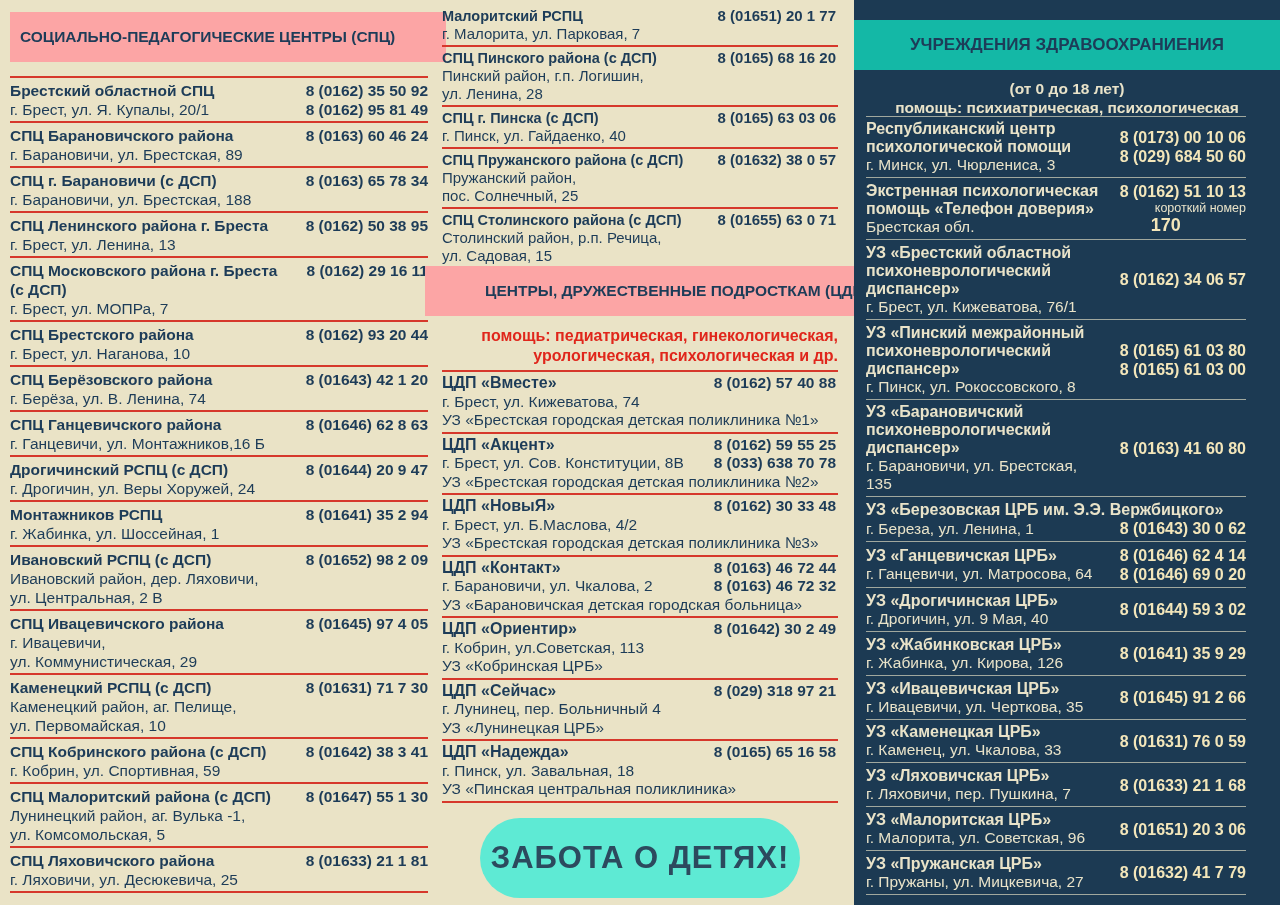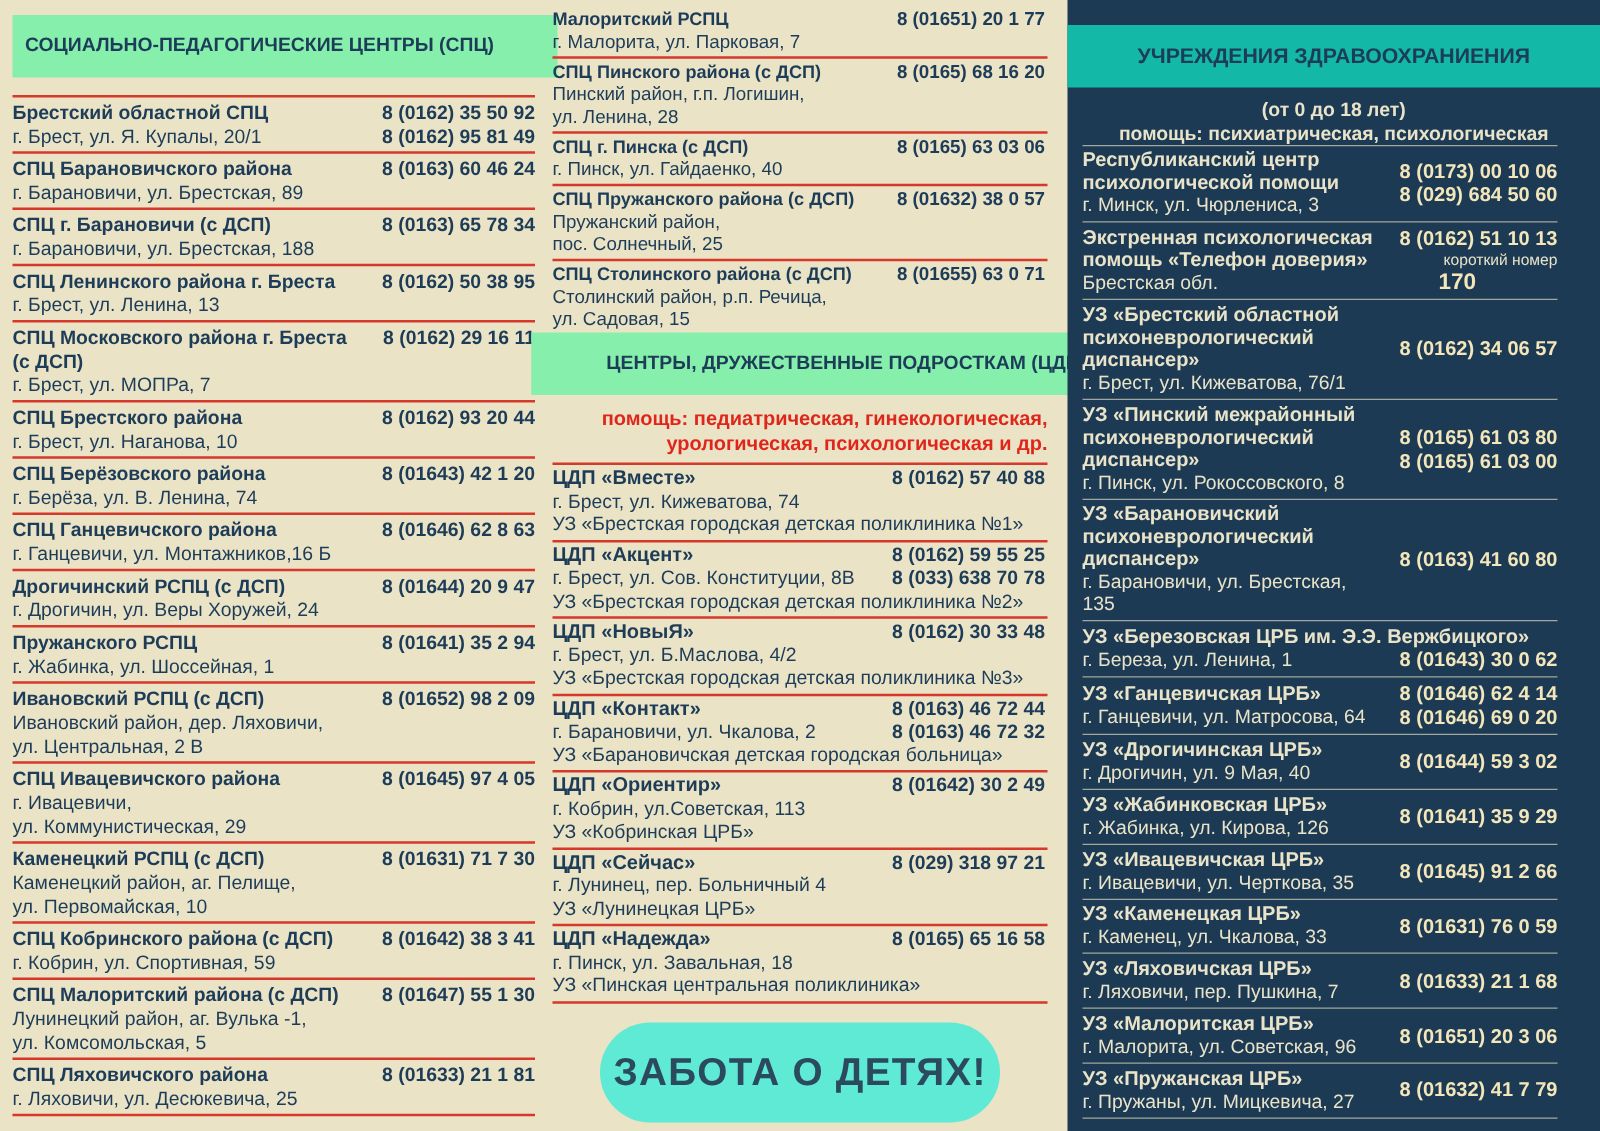--- a/index.html
+++ b/index.html
@@ -1,20 +1,20 @@
 <!DOCTYPE html>
 <html><head>
 <meta charset="utf-8">
 <style>
   html,body{margin:0;padding:0;background:#555;}
   .page{position:relative;width:1280px;height:905px;background:#eae3c6;overflow:hidden;
         font-family:"Liberation Sans","DejaVu Sans",sans-serif;color:#1d3c58;}
   
   .col-left{position:absolute;left:10px;top:0;width:418px;height:905px;}
-  .band{background:#86efac;display:flex;align-items:center;}
+  .band{background:#fca5a5;display:flex;align-items:center;}
   .band-left{position:absolute;left:0;top:12px;width:436px;height:50px;}
   .band-left .band-t{font-weight:bold;font-size:15.5px;padding-left:10px;white-space:nowrap;color:#1d3c58;}
   .entries{position:absolute;left:0;right:0;}
   .entries-left{top:76px;border-top:2px solid #d6382b;}
   .row{position:relative;border-bottom:2px solid #d6382b;}
   .rowL{padding:3px 0 2px;}
   .rowL .row-name{font-weight:bold;font-size:15.5px;line-height:19px;max-width:282px;}
   .rowL .row-addr{font-size:15.5px;line-height:19px;white-space:pre-line;max-width:282px;}
   .rowL .row-phones{position:absolute;top:3px;right:0;text-align:left;}
   .phone{font-weight:bold;font-size:15.5px;line-height:19px;white-space:nowrap;}
@@ -148,21 +148,21 @@
           <div class="row-main">
             <div class="row-name">Дрогичинский РСПЦ (с ДСП)</div>
             <div class="row-addr">г. Дрогичин, ул. Веры Хоружей, 24</div>
           </div>
           <div class="row-phones">
             <div class="phone">8 (01644) 20 9 47</div>
           </div>
         </div>
         <div class="row rowL">
           <div class="row-main">
-            <div class="row-name">Пружанского РСПЦ</div>
+            <div class="row-name">Монтажников РСПЦ</div>
             <div class="row-addr">г. Жабинка, ул. Шоссейная, 1</div>
           </div>
           <div class="row-phones">
             <div class="phone">8 (01641) 35 2 94</div>
           </div>
         </div>
         <div class="row rowL">
           <div class="row-main">
             <div class="row-name">Ивановский РСПЦ (с ДСП)</div>
             <div class="row-addr">Ивановский район, дер. Ляховичи,

